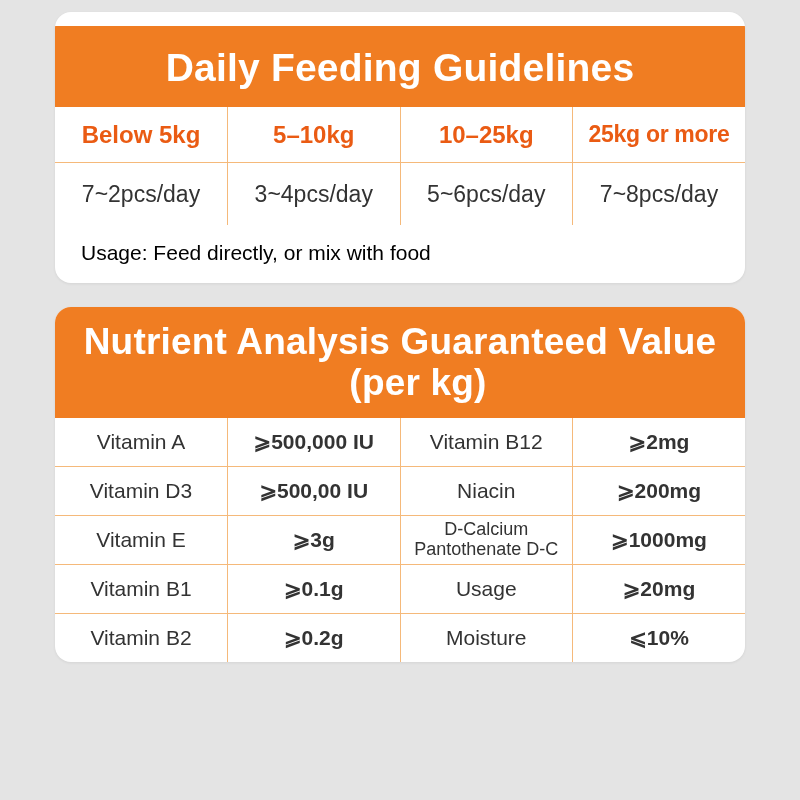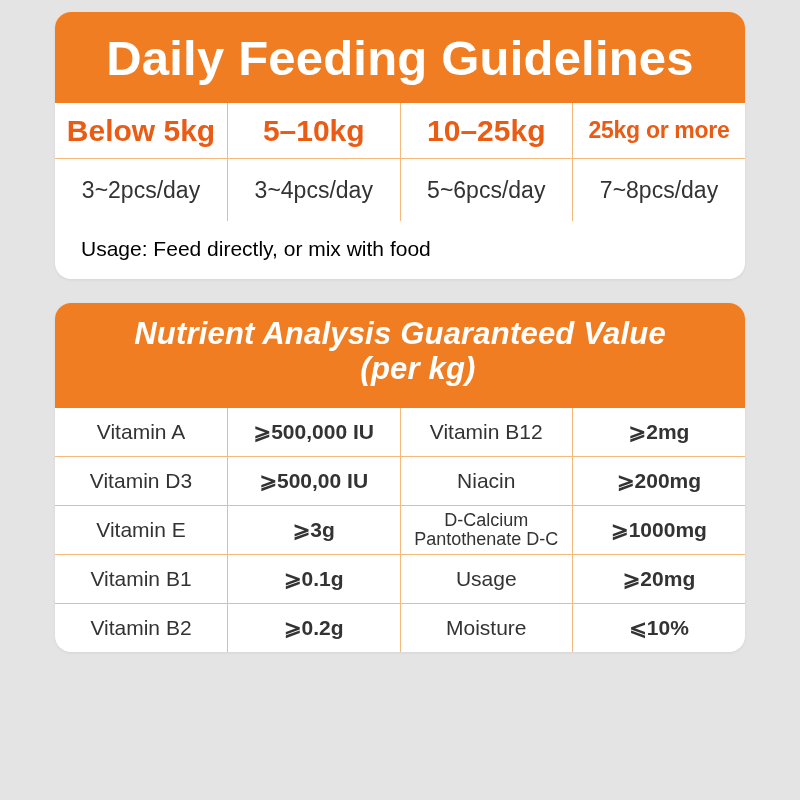--- a/index.html
+++ b/index.html
@@ -27,29 +27,29 @@
     box-shadow: 0 1px 3px rgba(0,0,0,0.07);
   }
   .card-header {
     background: #f07d22;
     color: #ffffff;
     text-align: center;
     font-weight: bold;
     letter-spacing: 0.2px;
   }
   .header-feeding {
-    font-size: 49px;
+    font-size: 39px;
     line-height: 1;
     padding: 22px 0 20px 0;
+    margin-top: 14px;
   }
   .header-nutrient {
-    font-size: 31px;
+    font-size: 37px;
     line-height: 1.12;
-    padding: 14px 0 22px 0;
-    font-style: italic;
+    padding: 14px 0 14px 0;
   }
   .header-nutrient .line2 {
     display: block;
     margin-left: 36px;
   }
 
   
   .tbl {
     width: 100%;
     border-collapse: collapse;
@@ -68,21 +68,21 @@
   .tbl tr:last-child td {
     border-bottom: none;
   }
 
   
   .feeding-tbl td {
     height: 55px;
   }
   .row-weight td {
     color: #ea5b13;
-    font-size: 30px;
+    font-size: 24px;
     font-weight: bold;
   }
   .row-weight td.tight {
     font-size: 23px;
     letter-spacing: -0.3px;
   }
   .row-dose td {
     color: #333333;
     font-size: 23px;
     height: 62px;
@@ -129,21 +129,21 @@
 
     <table class="tbl feeding-tbl">
       <tbody>
           <tr class="row-weight">
         <td>Below 5kg</td>
         <td>5–10kg</td>
         <td>10–25kg</td>
         <td class="tight">25kg or more</td>
       </tr>
       <tr class="row-dose">
-        <td>3~2pcs/day</td>
+        <td>7~2pcs/day</td>
         <td>3~4pcs/day</td>
         <td>5~6pcs/day</td>
         <td>7~8pcs/day</td>
       </tr>
     </tbody>
       </table>
 
     <div class="usage">Usage: Feed directly, or mix with food</div>
   </div>
 

